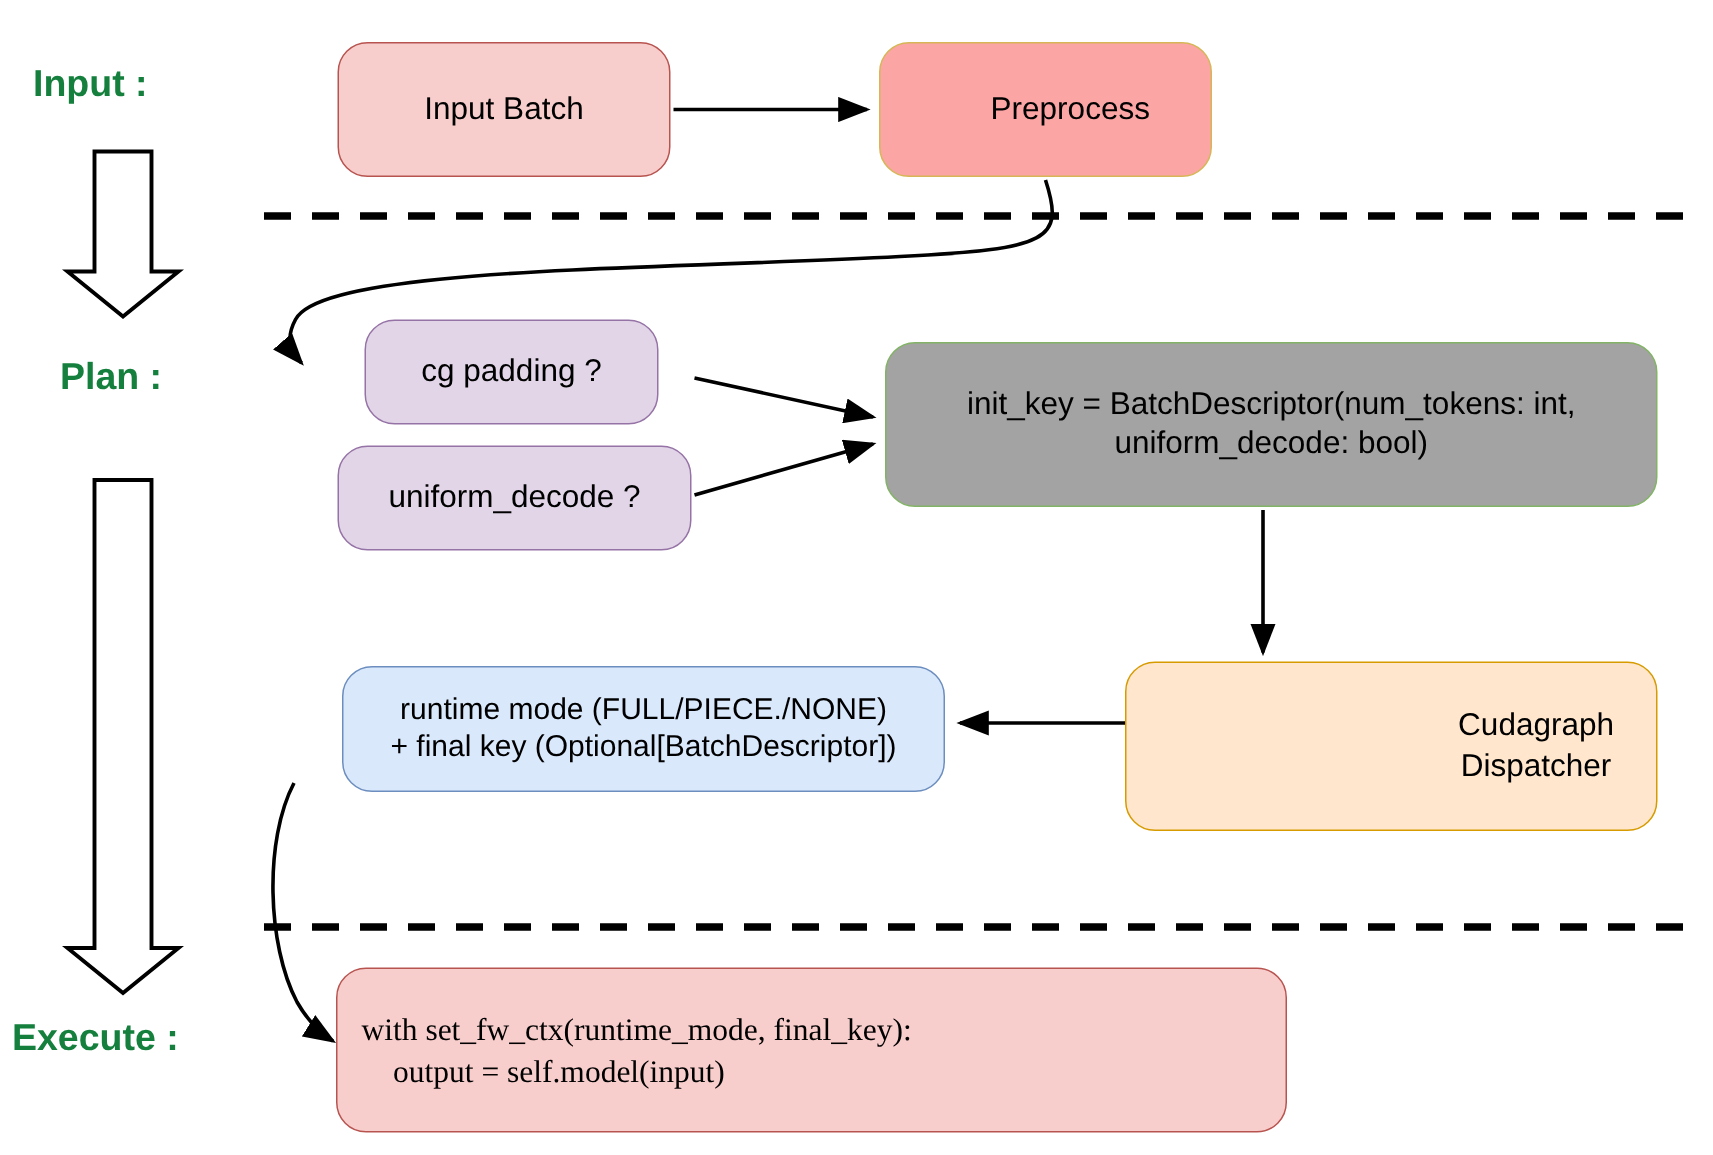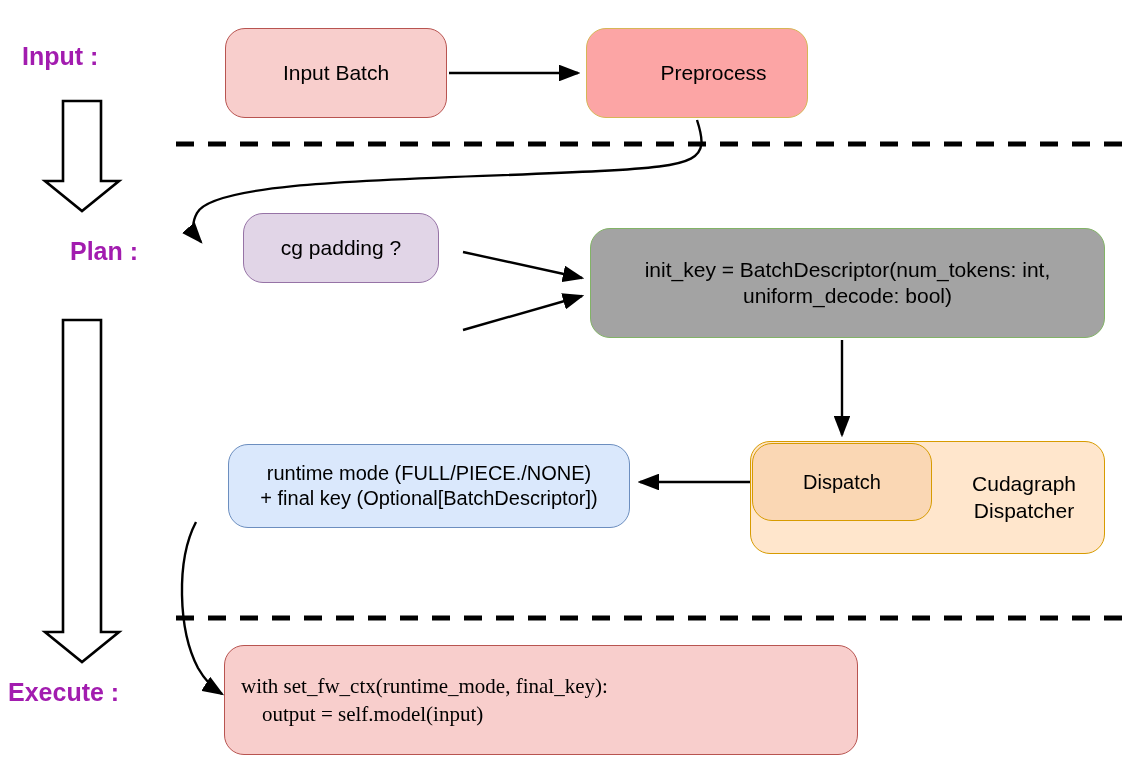--- a/index.html
+++ b/index.html
@@ -13,21 +13,21 @@
     height: 770px;
     background: #ffffff;
     overflow: hidden;
     font-family: "Liberation Sans", sans-serif;
   }
   .stage-label {
     position: absolute;
     font-family: "Liberation Sans", sans-serif;
     font-weight: bold;
     font-size: 25px;
-    color: #a21caf;
+    color: #15803d;
     white-space: nowrap;
   }
   .node {
     position: absolute;
     box-sizing: border-box;
     border-radius: 20px;
     display: flex;
     align-items: center;
     justify-content: center;
     text-align: center;
@@ -79,37 +79,37 @@
     stroke-width: 2.6;
     stroke-linejoin: miter;
   }
 </style>
 </head>
 <body>
 
 <div id="canvas">
 
   <div class="stage-label" style="left:22px; top:42px;">Input :</div>
-  <div class="stage-label" style="left:40px; top:237px;margin-left:30px;">Plan :</div>
+  <div class="stage-label" style="left:40px; top:237px;">Plan :</div>
   <div class="stage-label" style="left:8px; top:678px;">Execute :</div>
 
   <div class="node node-pink" style="left:225px; top:28px; width:222px; height:90px;">Input Batch</div>
 
   <div class="node node-yellow" style="left:586px; top:28px; width:222px; height:90px;">Preprocess</div>
 
   <div class="node node-purple" style="left:243px; top:213px; width:196px; height:70px;">cg padding ?</div>
 
+  <div class="node node-purple" style="left:225px; top:297px; width:236px; height:70px;">uniform_decode ?</div>
 
   <div class="node node-green" style="left:590px; top:228px; width:515px; height:110px; white-space:pre-line;">init_key = BatchDescriptor(num_tokens: int,
 uniform_decode: bool)</div>
 
   <div class="node node-orange-outer" style="left:750px; top:441px; width:355px; height:113px; white-space:pre-line; justify-content:flex-end; padding-right:28px;">Cudagraph
 Dispatcher</div>
 
-  <div class="node node-orange-inner" style="left:752px; top:443px; width:180px; height:78px; font-size:20px;">Dispatch</div>
 
   <div class="node node-blue" style="left:228px; top:444px; width:402px; height:84px; white-space:pre-line; font-size:20px;">runtime mode (FULL/PIECE./NONE)
 + final key (Optional[BatchDescriptor])</div>
 
   <div class="node node-pink codebox" style="left:224px; top:645px; width:634px; height:110px;">with set_fw_ctx(runtime_mode, final_key):
     output = self.model(input)</div>
 
   <svg class="overlay" viewBox="0 0 1142 770">
     <defs>
       <marker id="arrowhead" markerWidth="9" markerHeight="7" refX="8" refY="3.5" orient="auto" markerUnits="strokeWidth">

